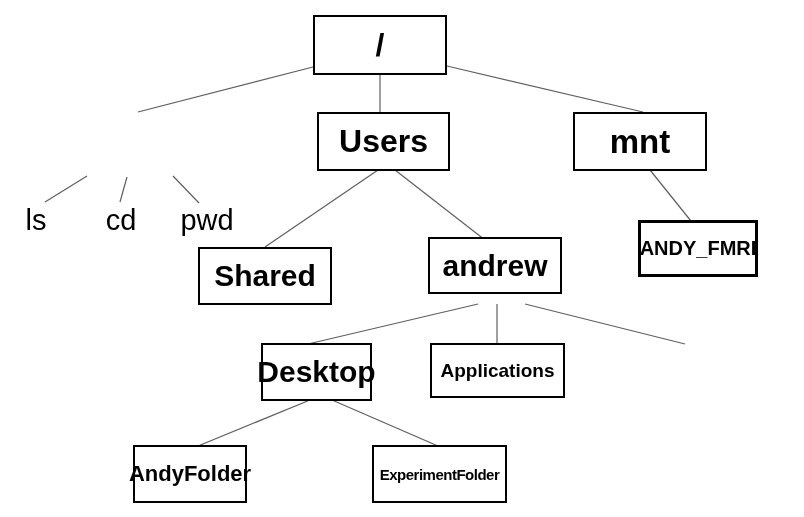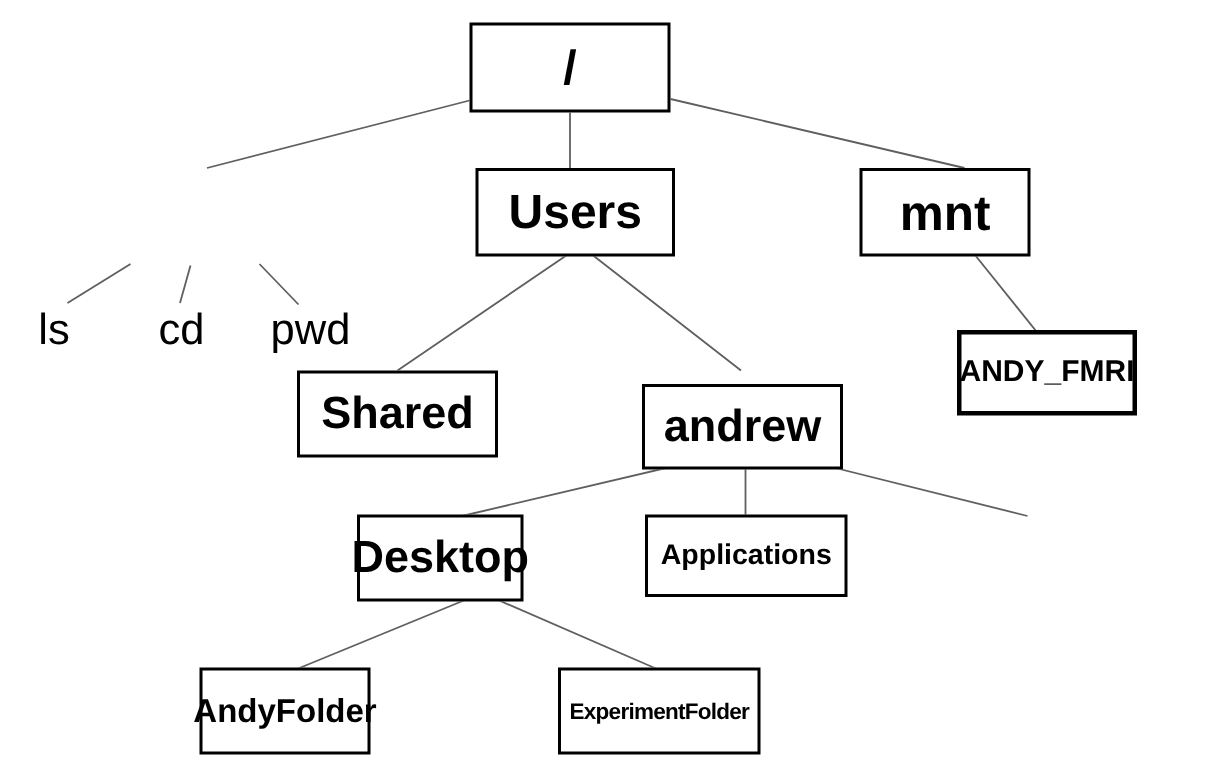--- a/index.html
+++ b/index.html
@@ -62,35 +62,35 @@
     <line x1="525" y1="304" x2="685" y2="344"></line>
     <line x1="310" y1="400" x2="198" y2="446"></line>
     <line x1="332" y1="400" x2="438" y2="446"></line>
   </svg>
 
   <div class="box" style="left:313px; top:15px;  width:134px; height:60px; font-size:32px">/</div>
 
 
   <div class="box" style="left:317px; top:112px; width:133px; height:59px; font-size:32px">Users</div>
 
-  <div class="box" style="left:573px; top:112px; width:114px; height:59px; font-size:33px">mnt</div>
+  <div class="box" style="left:573px; top:112px; width:134px; height:59px; font-size:33px">mnt</div>
 
   <div class="bare" style="left:36px;  top:204px; font-size:29px">ls</div>
 
   <div class="bare" style="left:121px; top:204px; font-size:29px">cd</div>
 
   <div class="bare" style="left:207px; top:204px; font-size:29px">pwd</div>
 
   <div class="box" style="left:198px; top:247px; width:134px; height:58px; font-size:30px">Shared</div>
 
-  <div class="box" style="left:428px; top:256px; width:134px; height:57px; font-size:30px">andrew</div>
+  <div class="box" style="left:428px; top:237px; width:134px; height:57px; font-size:30px">andrew</div>
 
   <div class="box thick" style="left:638px; top:220px; width:120px; height:57px; font-size:20px">ANDY_FMRI</div>
 
-  <div class="box" style="left:238px; top:343px; width:111px; height:58px; font-size:30px">Desktop</div>
+  <div class="box" style="left:261px; top:343px; width:111px; height:58px; font-size:30px">Desktop</div>
 
   <div class="box" style="left:430px; top:343px; width:135px; height:55px; font-size:19px">Applications</div>
 
 
   <div class="box" style="left:133px; top:445px; width:114px; height:58px; font-size:22px">AndyFolder</div>
 
   <div class="box tight" style="left:372px; top:445px; width:135px; height:58px; font-size:15px">ExperimentFolder</div>
 
 </div>
 

